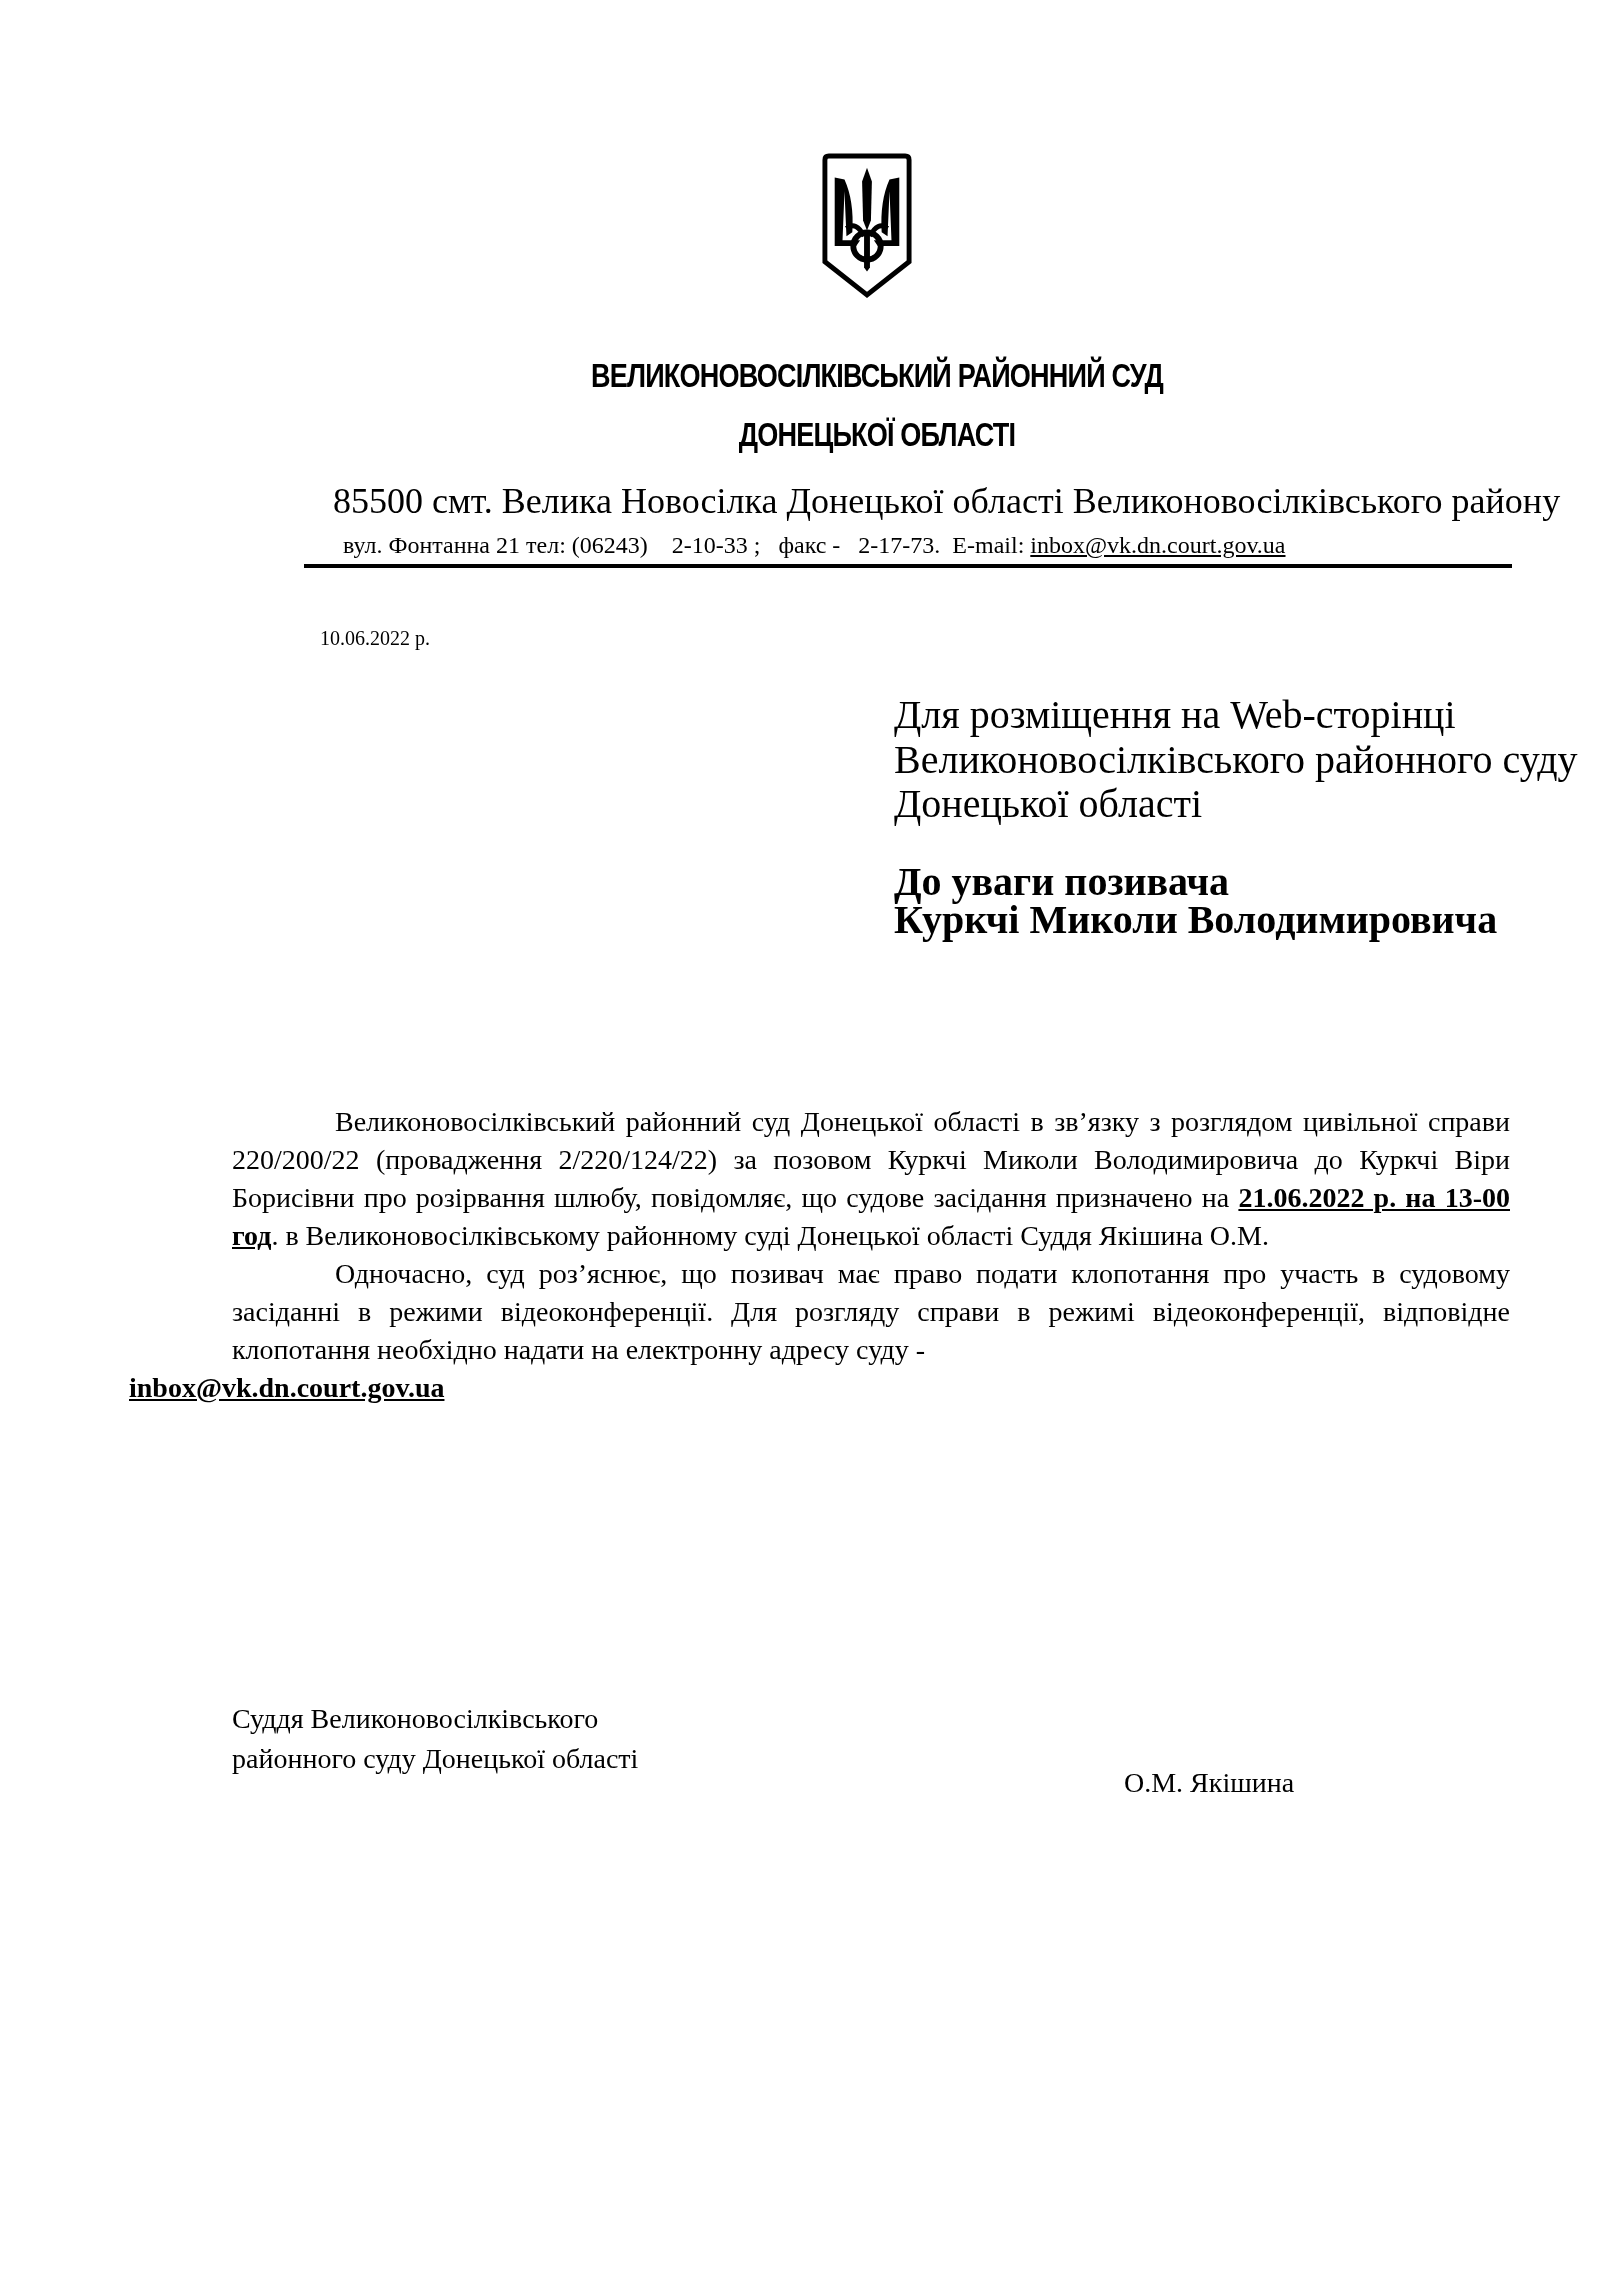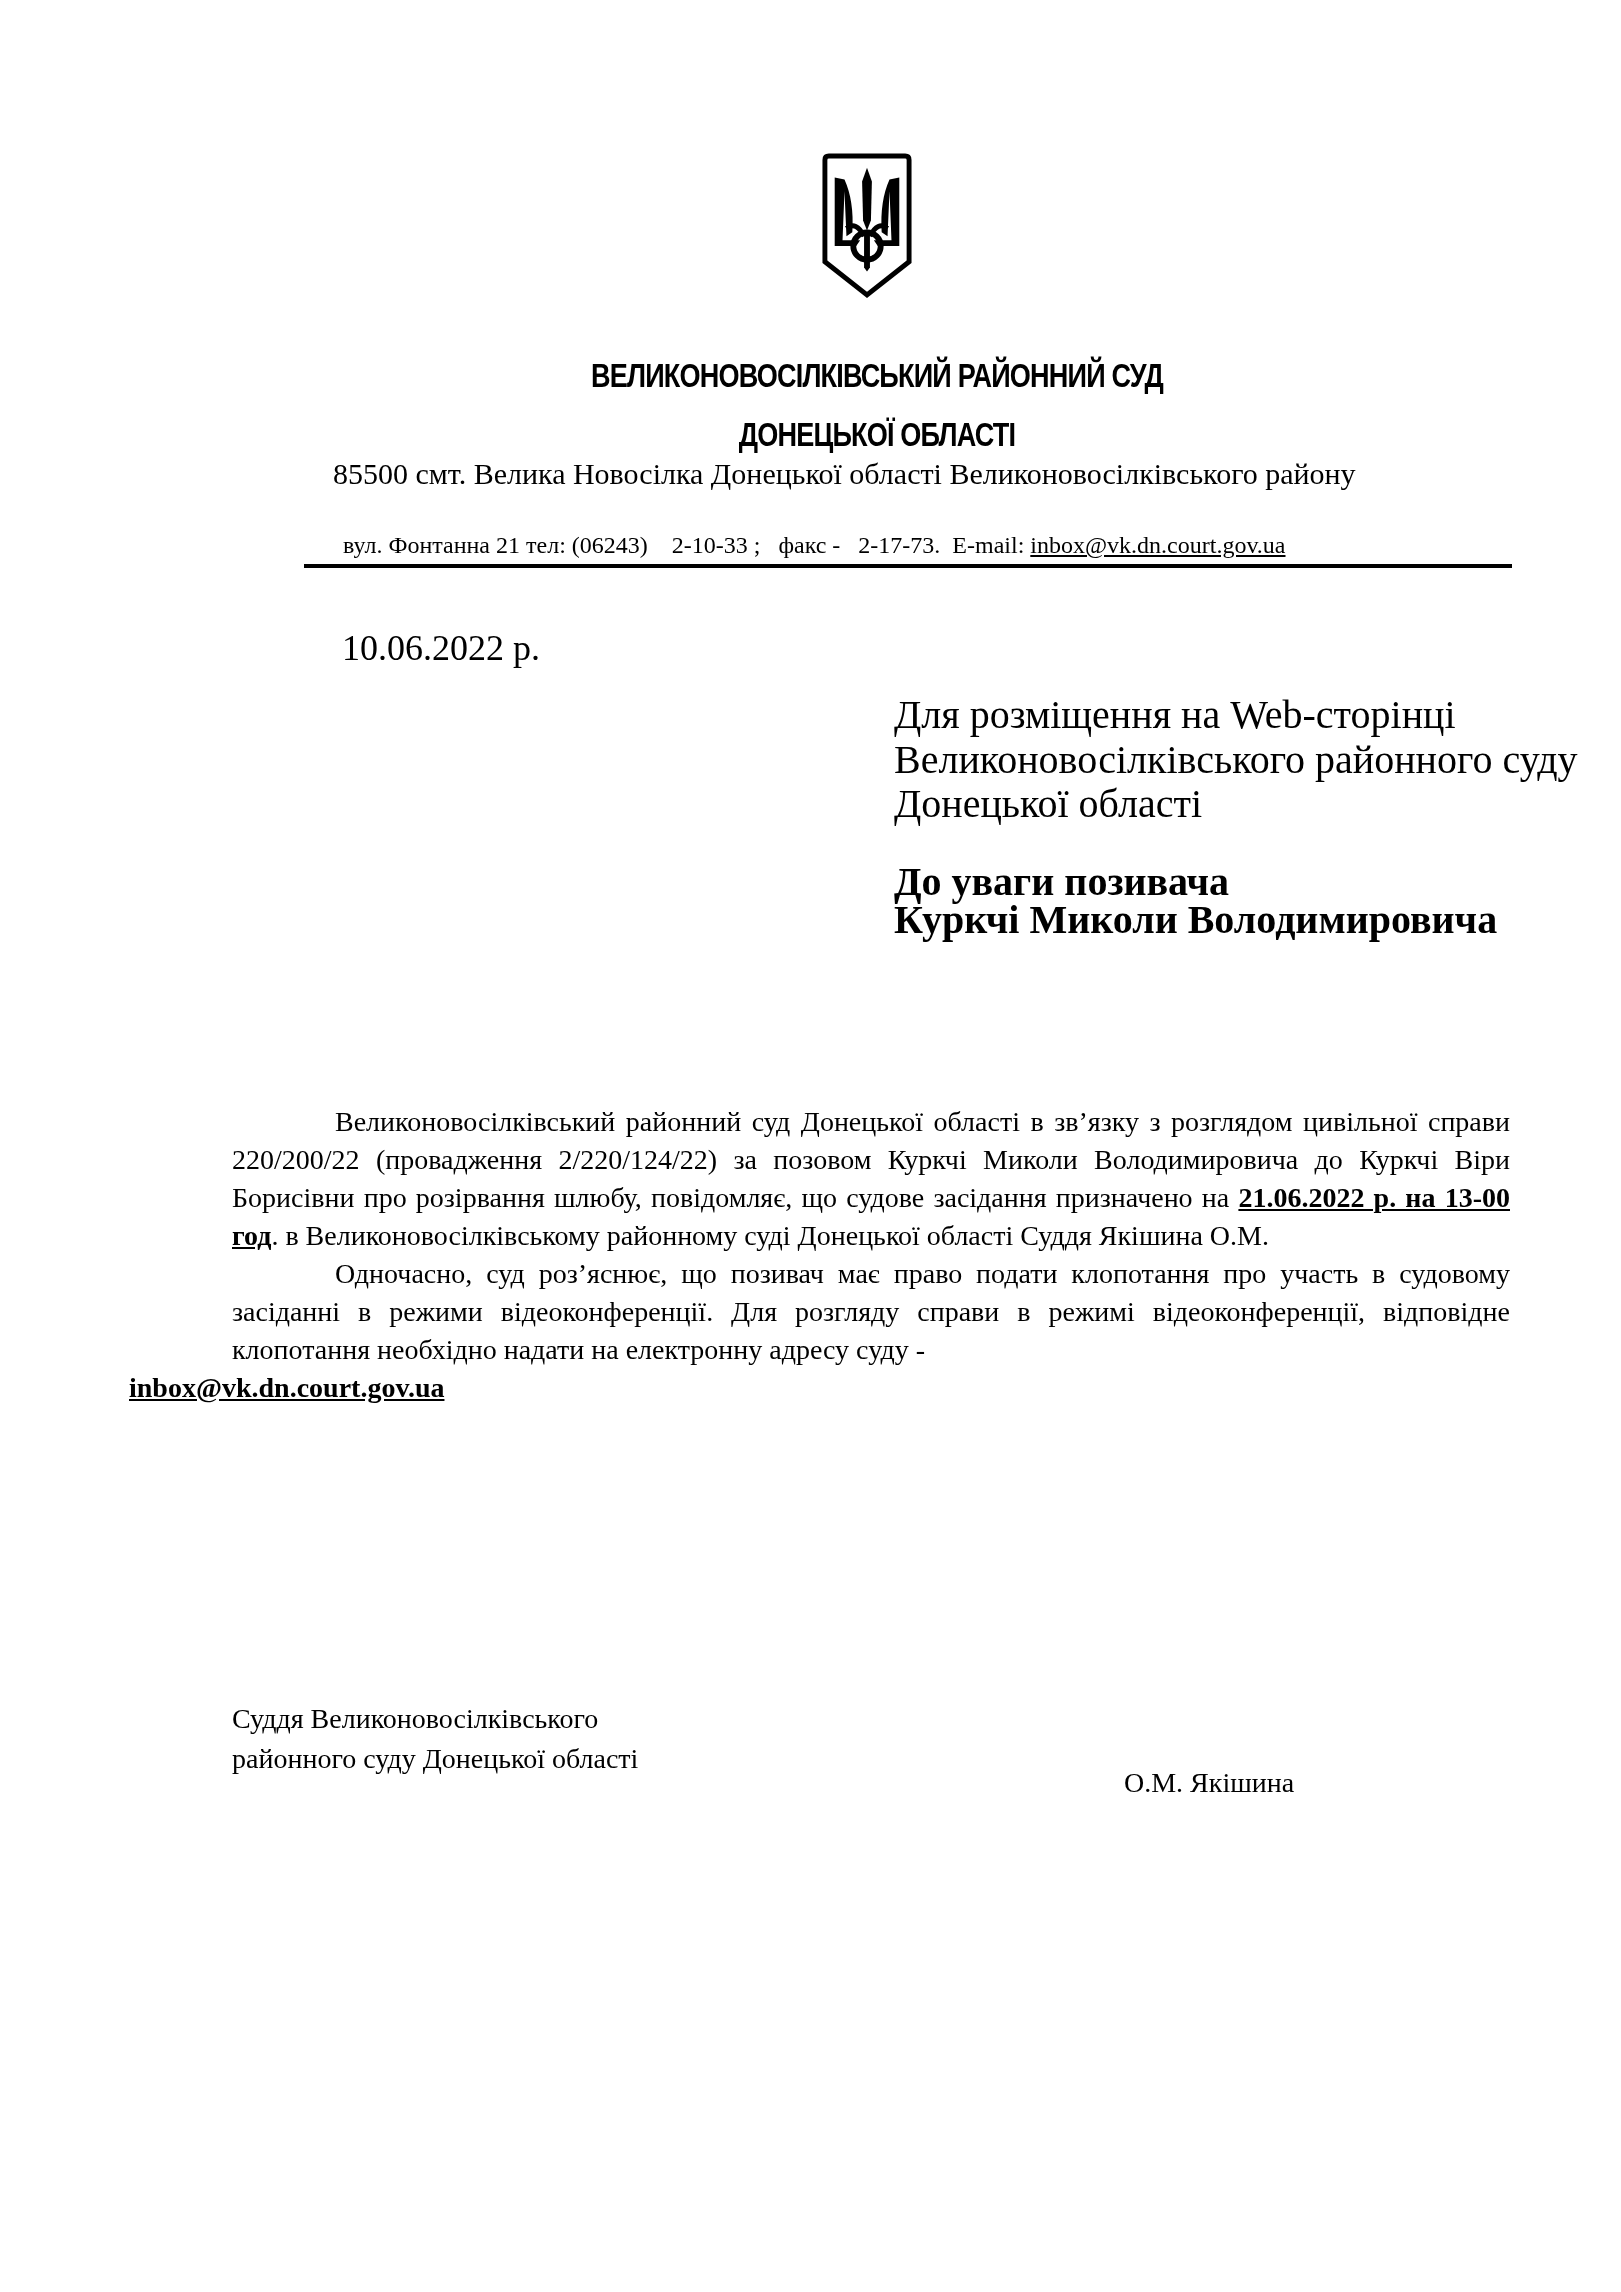--- a/index.html
+++ b/index.html
@@ -5,25 +5,25 @@
   html, body { margin: 0; padding: 0; background: #ffffff; }
   body { width: 1621px; height: 2293px; position: relative; overflow: hidden;
          font-family: "Liberation Serif", "DejaVu Serif", serif; color: #000; }
   .abs { position: absolute; }
   #coat { left: 821px; top: 152px; width: 92px; height: 147px; }
   .heading { left: 0; width: 1754px; text-align: center;
              font-family: "Liberation Sans", "DejaVu Sans", sans-serif; font-weight: bold;
              font-size: 33px; letter-spacing: -1px; transform: scaleX(0.82); transform-origin: 877px 0; }
   #h1 { top: 357px; }
   #h2 { top: 416px; }
-  #addr1 { left: 333px; top: 457px; font-size: 30px; white-space: nowrap; }
+  #addr1 { left: 333px; top: 480px; font-size: 36px; white-space: nowrap; }
   #addr2 { left: 343px; top: 532px; font-size: 24px; white-space: nowrap; }
   #addr2 .mail { text-decoration: underline; }
   #rule { left: 304px; top: 564px; width: 1208px; height: 3.9px; background: #000; }
-  #date { left: 342px; top: 627px; font-size: 36px; text-align: right; }
+  #date { left: 320px; top: 627px; font-size: 20px; text-align: right; }
   .rb { left: 894px; font-size: 40px; white-space: nowrap; }
   .rb.bold { font-weight: bold; }
   #body { left: 232px; top: 1071px; width: 1278px; font-size: 28px; line-height: 38px; margin-top: 32px; }
   #body p { margin: 0; text-indent: 103px; text-align: justify; }
   #body .u { font-weight: bold; text-decoration: underline; }
   #sig1 { left: 232px; top: 1703px; font-size: 28px; white-space: nowrap; }
   #sig2 { left: 232px; top: 1743px; font-size: 28px; white-space: nowrap; }
   #signame { left: 1124px; top: 1743px; font-size: 28px; white-space: nowrap; margin-top: 24px; }
 </style>
 </head>

